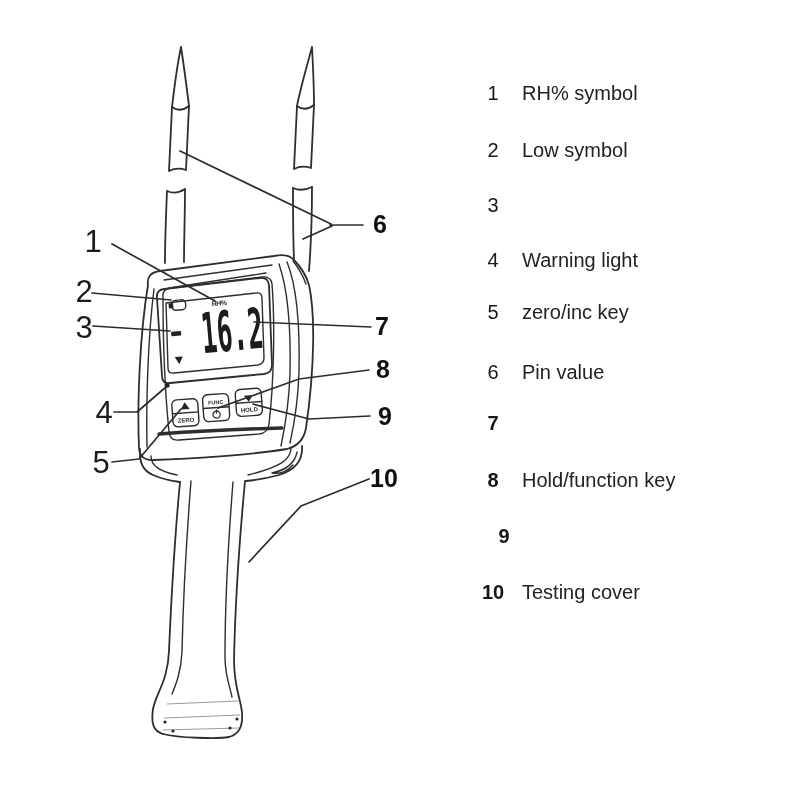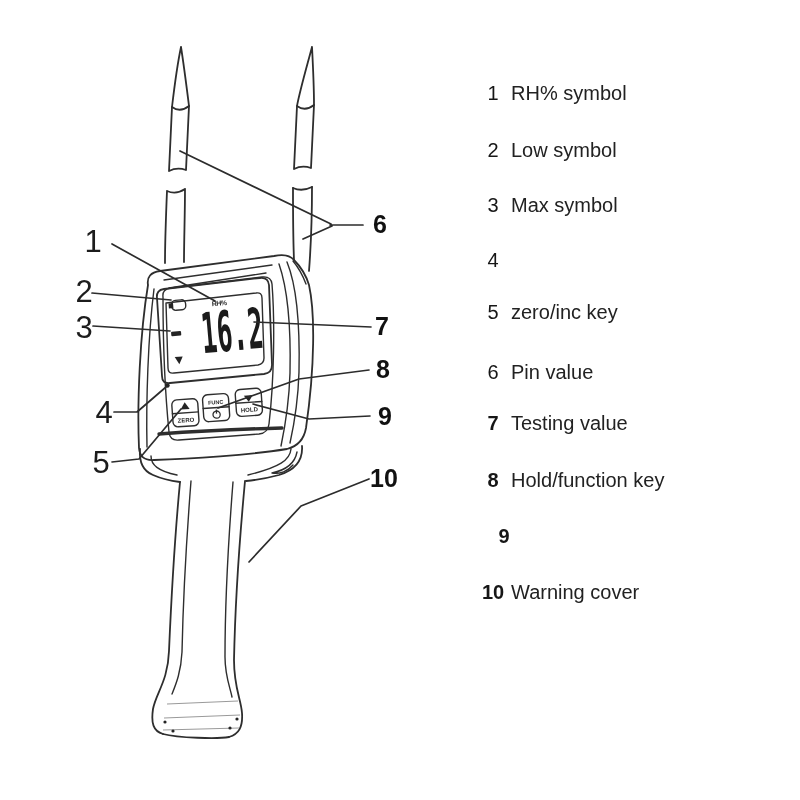--- a/index.html
+++ b/index.html
@@ -16,21 +16,21 @@
   .fillmark{fill:#242424;stroke:none;}
   .num-left{font-family:"Liberation Sans",sans-serif;font-size:31px;font-weight:400;fill:#1c1c1c;}
   .num-right{font-family:"Liberation Sans",sans-serif;font-size:25px;font-weight:700;fill:#111111;}
   .lcd{font-family:"DejaVu Sans Mono",monospace;font-weight:700;fill:#1b1b1b;}
   .tinytxt{font-family:"Liberation Sans",sans-serif;font-weight:700;fill:#2a2a2a;}
   .legend-item{position:absolute;left:478px;display:flex;align-items:baseline;
     font-size:20px;line-height:24px;color:#222222;white-space:nowrap;}
   .legend-item .num{display:inline-block;width:30px;text-align:center;color:#161616;}
   .legend-item.bold .num{font-weight:700;}
   .legend-item.indent .num{padding-left:11px;}
-  .legend-item .lbl{margin-left:3px;}
+  .legend-item .lbl{margin-left:14px;}
 </style>
 </head>
 <body>
 
 <div class="canvas">
 
   <svg width="800" height="800" viewBox="0 0 800 800">
 
     <g>
       <path class="stroke" d="M 181,47 C 177,66 174,90 172,107 M 181,47 C 184,66 187,90 189,106 M 172,107 Q 180,113 189,106"></path>
@@ -149,43 +149,42 @@
     <div class="legend-item" style="top:81px">
         <span class="num">1</span>
         <span class="lbl">RH% symbol</span>
       </div>
     <div class="legend-item" style="top:138px">
         <span class="num">2</span>
         <span class="lbl">Low symbol</span>
       </div>
     <div class="legend-item" style="top:193px">
         <span class="num">3</span>
-        <span class="lbl">Max symbol</span>
       </div>
     <div class="legend-item" style="top:248px">
         <span class="num">4</span>
+        <span class="lbl">Warning light</span>
       </div>
     <div class="legend-item" style="top:300px">
         <span class="num">5</span>
         <span class="lbl">zero/inc key</span>
       </div>
     <div class="legend-item" style="top:360px">
         <span class="num">6</span>
         <span class="lbl">Pin value</span>
       </div>
     <div class="legend-item bold" style="top:411px">
         <span class="num">7</span>
-        <span class="lbl">Testing value</span>
       </div>
     <div class="legend-item bold" style="top:468px">
         <span class="num">8</span>
         <span class="lbl">Hold/function key</span>
       </div>
     <div class="legend-item bold indent" style="top:524px">
         <span class="num">9</span>
       </div>
     <div class="legend-item bold" style="top:580px">
         <span class="num">10</span>
-        <span class="lbl">Warning cover</span>
+        <span class="lbl">Testing cover</span>
       </div>
   </div>
 
 </div>
 
 </body></html>

